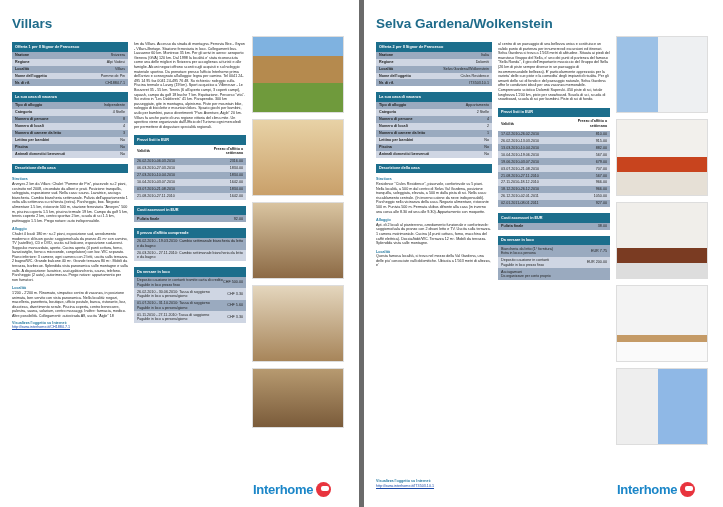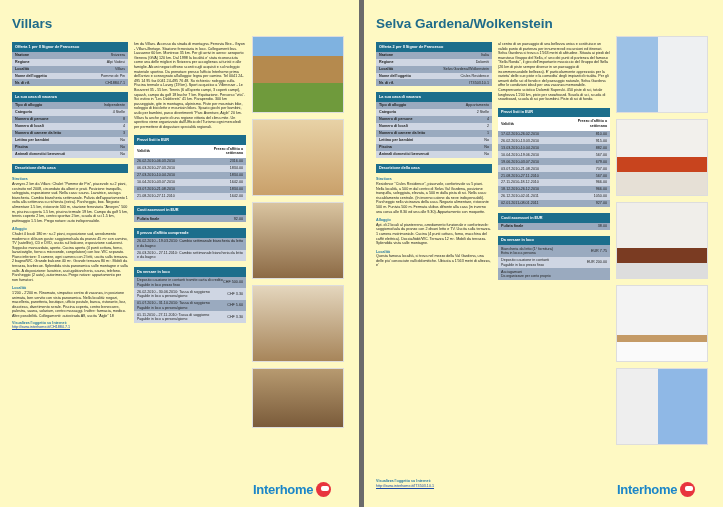--- a/index.html
+++ b/index.html
@@ -1,17 +1,17 @@
 <!DOCTYPE html>
 <html><head>
 <meta charset="utf-8">
 <style>
 *{box-sizing:border-box;margin:0;padding:0}
 body{width:723px;height:507px;background:#6b6b6b;font-family:"Liberation Sans",sans-serif;position:relative;overflow:hidden}
-.page{position:absolute;top:0;width:359px;height:507px;background:#fef9c3;overflow:hidden}
+.page{position:absolute;top:0;width:359px;height:507px;background:#ffffff;overflow:hidden}
 .p1{left:0}
 .p2{left:364px}
 .title{position:absolute;top:16px;left:12px;font-size:13.5px;font-weight:bold;color:#1f6b8a;white-space:nowrap}
 .col{position:absolute;font-size:3.7px;line-height:4.6px;color:#222}
 .box{margin-bottom:6px}
 .bh{background:#1c6e8c;color:#fff;font-weight:bold;padding:2.5px 3px;font-size:3.8px}
 .row{display:flex;justify-content:space-between;padding:1.2px 3px;min-height:6px;align-items:center}
 .row:nth-child(even){background:#cfd6e3}
 .row:nth-child(odd){background:#9aaabf}
 .row .k{font-weight:bold;flex:1}

